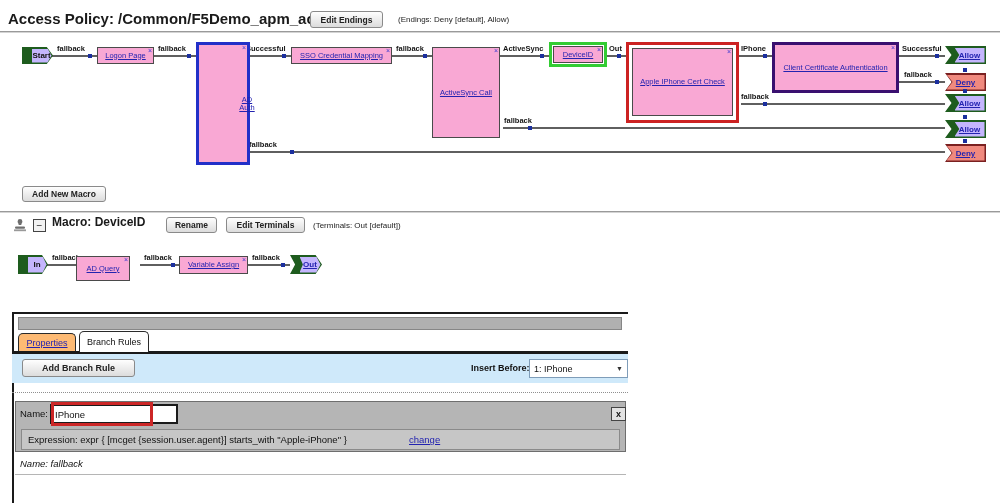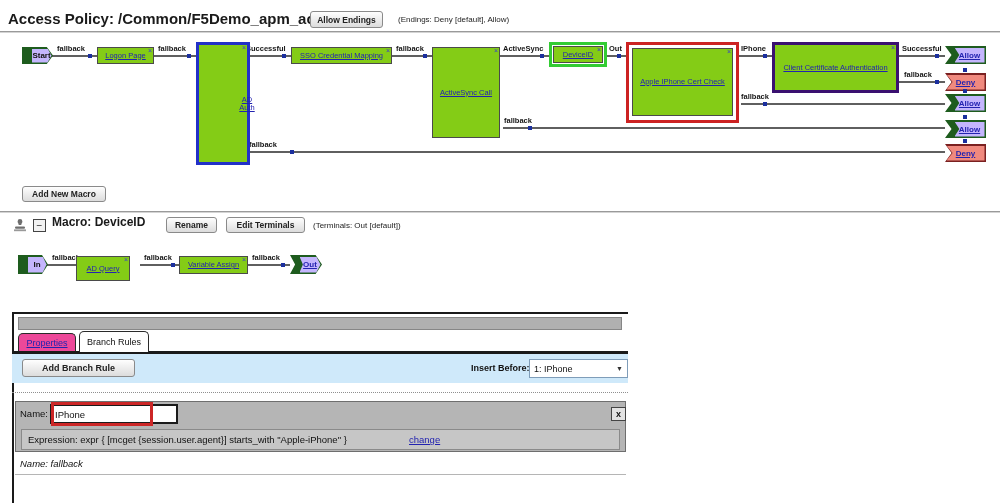--- a/index.html
+++ b/index.html
@@ -10,21 +10,21 @@
   .pgtitle{font-size:15px;font-weight:bold;color:#1a1a1a;white-space:nowrap;}
   .btn{position:absolute;display:flex;align-items:center;justify-content:center;
        background:linear-gradient(#fefefe,#dcdcdc);border:1px solid #8a8a8a;border-radius:3px;
        font-size:8.5px;font-weight:bold;color:#222;box-sizing:border-box;cursor:default;}
   .smalltext{font-size:8px;color:#222;white-space:nowrap;}
   .divider{position:absolute;left:0;width:1000px;height:3px;background:#d4d4d4;
            border-top:1px solid #9a9a9a;border-bottom:1px solid #ffffff;box-sizing:border-box;}
   
   .hl{position:absolute;height:2px;background:#5f5f5f;}
   .clbl{position:absolute;font-size:7.5px;line-height:8px;font-weight:bold;color:#151515;white-space:nowrap;}
-  .node{position:absolute;background:#84cc16;border:1px solid #4a4a4a;box-sizing:border-box;
+  .node{position:absolute;background:#f9a8d4;border:1px solid #4a4a4a;box-sizing:border-box;
         display:flex;align-items:center;justify-content:center;}
   .nlink{font-size:7.5px;line-height:8px;color:#2323b0;text-decoration:underline;text-align:center;}
   .nx{position:absolute;top:-1px;right:1px;font-size:7px;line-height:7px;color:#3a3ad0;}
   .dot{position:absolute;width:4px;height:4px;background:#1b2f9e;}
   .shape{position:absolute;}
   .shape .sh-out{position:absolute;inset:0;}
   .shape .sh-in{position:absolute;inset:1.5px;display:flex;align-items:center;justify-content:center;}
   .cp-notch{clip-path:polygon(0 0,100% 0,100% 100%,0 100%,16% 50%);}
   .cp-arrow{clip-path:polygon(0 0,80% 0,100% 50%,80% 100%,0 100%);}
   .cp-notcharrow{clip-path:polygon(0 0,80% 0,100% 50%,80% 100%,0 100%,16% 50%);}
@@ -35,21 +35,21 @@
   .hlight{position:absolute;box-sizing:border-box;background:transparent;}
   
   .mtitle{font-size:12px;font-weight:bold;color:#1a1a1a;white-space:nowrap;}
   .collapse{position:absolute;width:13px;height:13px;border:1px solid #444;background:#f2f2f2;
             box-sizing:border-box;display:flex;align-items:center;justify-content:center;
             font-size:10px;line-height:10px;color:#222;}
   
   .dlg-left{position:absolute;width:2px;background:#1a1a1a;}
   .dlg-top{position:absolute;height:2px;background:#1a1a1a;}
   .titlebar{position:absolute;background:#b0b0b0;border:1px solid #868686;box-sizing:border-box;}
-  .tab{position:absolute;background:#ec4899;border:1px solid #2a2a2a;border-bottom:none;
+  .tab{position:absolute;background:#fdba74;border:1px solid #2a2a2a;border-bottom:none;
        border-radius:5px 5px 0 0;box-sizing:border-box;display:flex;align-items:center;
        justify-content:center;font-size:9px;color:#111;}
   .tab .tlink{color:#2323b0;text-decoration:underline;}
   .tabline{position:absolute;height:3px;background:#1a1a1a;}
   .toolbar{position:absolute;background:#cfe9fa;}
   .ddl{position:absolute;background:#fff;border:1px solid #7f9db9;box-sizing:border-box;
        display:flex;align-items:center;font-size:9px;color:#111;padding:0 4px;justify-content:space-between;}
   .ddl .arr{font-size:7px;color:#333;}
   .dotted{position:absolute;border-top:1px dotted #8f8f8f;height:0;}
   .namerow{position:absolute;background:#b5b5b5;border:1px solid #6e6e6e;box-sizing:border-box;}
@@ -65,21 +65,21 @@
           font-size:9px;font-weight:bold;color:#111;}
   .fbrow{position:absolute;background:#fff;border-bottom:1px solid #b5b5b5;}
   .fbtxt{font-size:9.5px;font-style:italic;color:#111;white-space:nowrap;}
 </style>
 </head>
 <body>
 
 <div id="stage">
 
   <div class="abs pgtitle" style="left:8px;top:10px;">Access Policy: /Common/F5Demo_apm_access</div>
-  <div class="btn" style="left:310px;top:11px;width:73px;height:17px;">Allow Endings</div>
+  <div class="btn" style="left:310px;top:11px;width:73px;height:17px;">Edit Endings</div>
   <div class="abs smalltext" style="left:398px;top:15px;">(Endings: Deny [default], Allow)</div>
   <div class="divider" style="top:31px;"></div>
 
   <div class="hl" style="left:52px;top:55px;width:45px;"></div>
   <div class="hl" style="left:154px;top:55px;width:42px;"></div>
   <div class="hl" style="left:243px;top:55px;width:48px;"></div>
   <div class="hl" style="left:392px;top:55px;width:40px;"></div>
   <div class="hl" style="left:500px;top:55px;width:49px;"></div>
   <div class="hl" style="left:607px;top:55px;width:19px;"></div>
   <div class="hl" style="left:739px;top:55px;width:33px;"></div>

